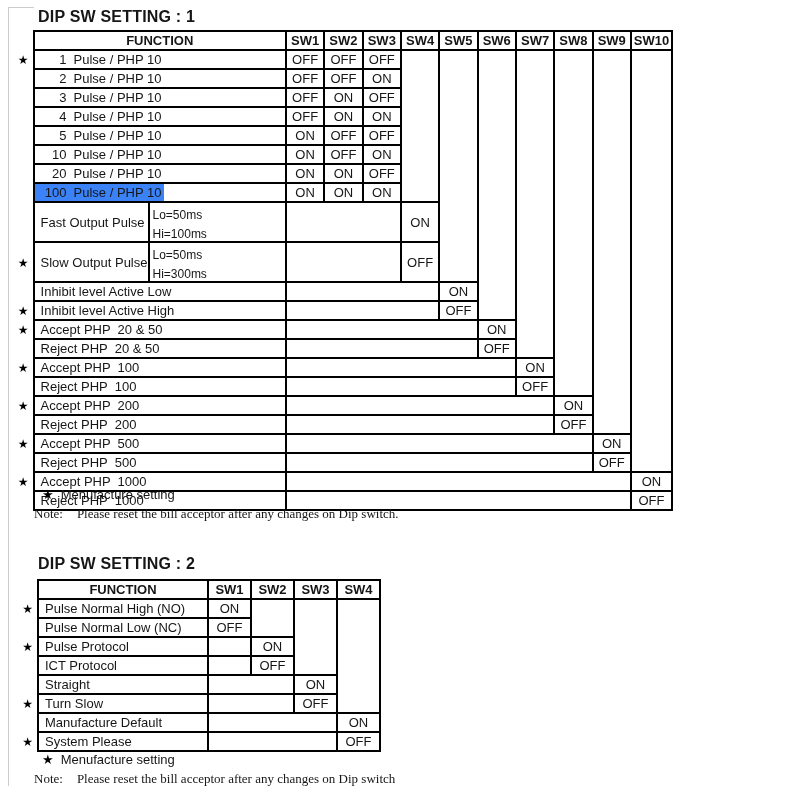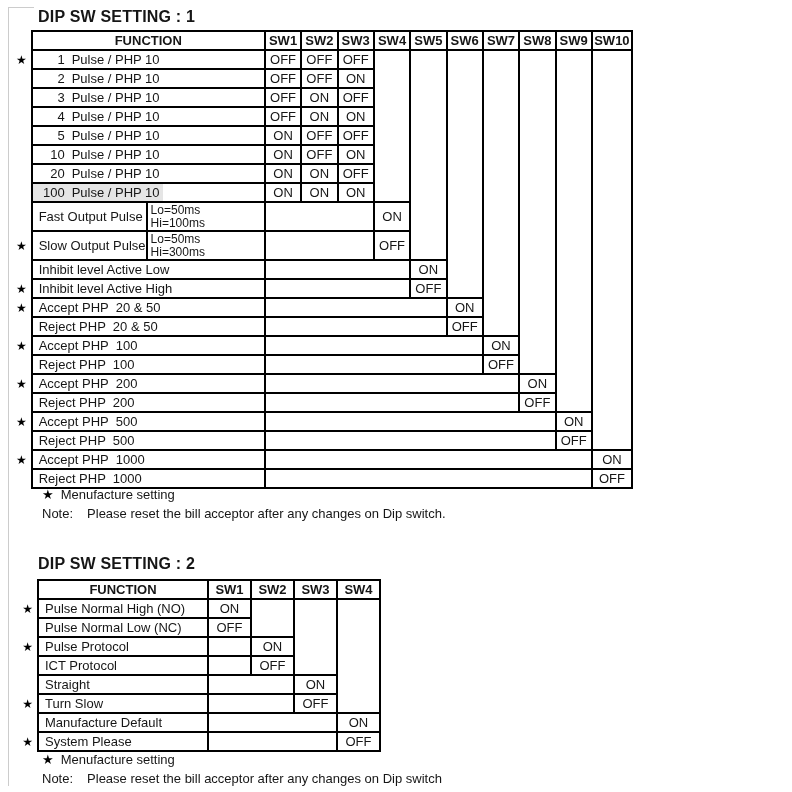--- a/index.html
+++ b/index.html
@@ -1,41 +1,41 @@
 <!DOCTYPE html>
 <html><head>
 <meta charset="utf-8">
 <style>
   html,body{margin:0;padding:0;background:#ffffff;}
   .page{position:relative;width:633px;height:792px;background:#ffffff;
-        font-family:"Liberation Sans",sans-serif;color:#161616;overflow:hidden;}
+        font-family:"Liberation Sans",sans-serif;color:#161616;overflow:hidden;padding-left:40px;}
   .edge-v{position:absolute;left:8px;top:7px;width:1px;height:779px;background:#cccccc;}
   .edge-h{position:absolute;left:8px;top:7px;width:26px;height:1px;background:#cccccc;}
   .title{position:absolute;left:38px;font-size:16px;font-weight:bold;letter-spacing:.2px;white-space:pre;}
   .t1{top:8px;} .t2{top:555px;text-align:right;}
   table{position:absolute;left:10px;border-collapse:collapse;table-layout:fixed;}
   #table1{top:30px;} #table2{top:579px;}
   td,th{border:2px solid #000;padding:0;font-size:13px;font-weight:normal;
         overflow:hidden;white-space:pre;vertical-align:middle;}
   th{font-weight:bold;text-align:center;}
   td.gutter{border:none;text-align:right;padding-right:4px;}
   .star-g{font-size:12px;color:#000;}
   td.fn{text-align:left;padding-left:6px;}
   td.pulse{padding-left:0;}
   .num{display:inline-block;width:32px;text-align:right;margin-right:7px;}
-  .hl{background:#e5e5e5;padding:1px 3px 1px 0;}
+  .hl{background:#3b82f6;padding:1px 3px 1px 0;}
   .hl .num{margin-right:7px;}
   td.val{text-align:center;}
   td.sub{font-size:12px;}
-  td.sub div{line-height:13px;padding-left:3px;}
+  td.sub div{line-height:13px;padding-left:3px;margin-top:6px;}
   .h19{height:19px;border-radius:6px;} .h29{height:29px;}
   .fnote{position:absolute;left:42px;font-size:13px;white-space:pre;}
   .fnote .star-g{font-size:13px;margin-right:7px;}
   #fnote1{top:487px;} #fnote2{top:752px;}
-  .note{position:absolute;left:42px;font-size:13px;white-space:pre;}
+  .note{position:absolute;left:34px;font-size:13px;white-space:pre;font-family:Liberation Serif, serif;}
   .note .nlabel{margin-right:14px;}
   #note1{top:506px;} #note2{top:771px;}
 </style>
 </head>
 <body>
 
 <div class="page">
   <div class="edge-v"></div>
   <div class="edge-h"></div>
 

